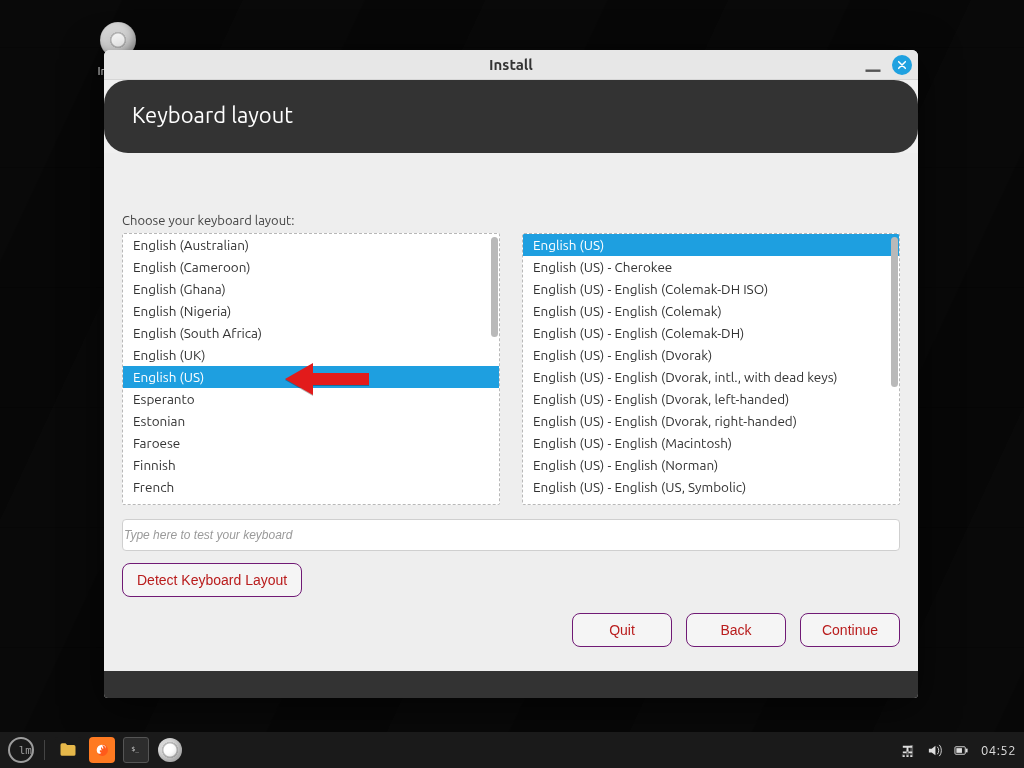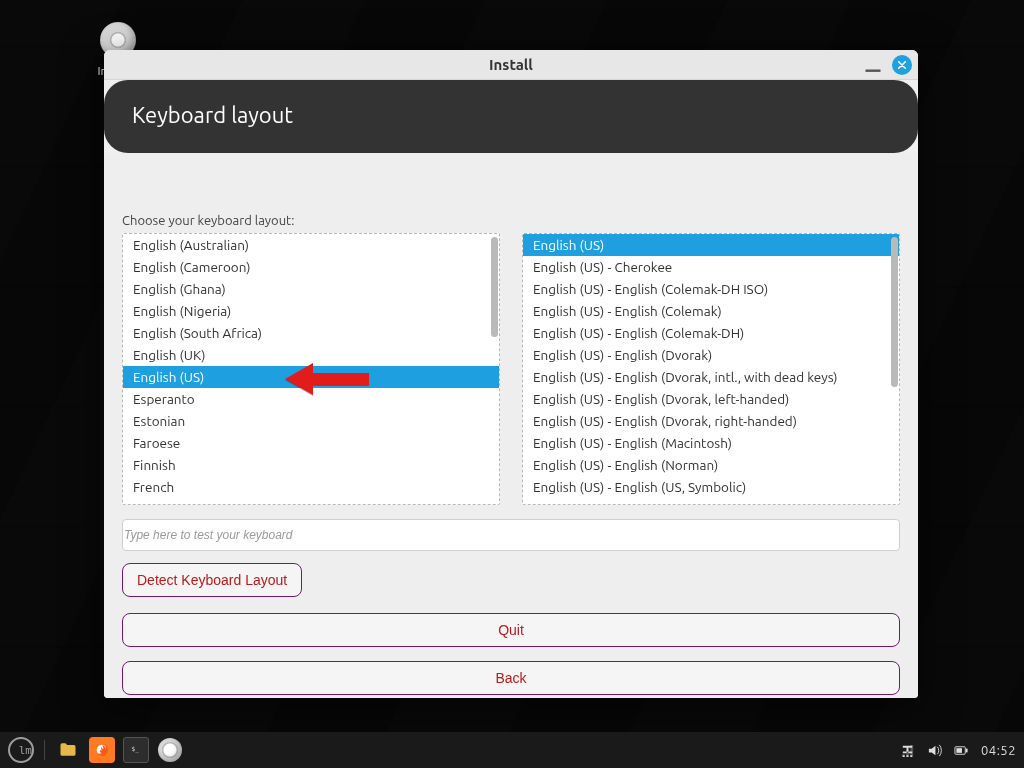--- a/index.html
+++ b/index.html
@@ -55,21 +55,21 @@
 
   .arrow { position:absolute; left:160px; top:125px; pointer-events:none;}
   .arrow svg { width:86px; height:40px; filter: drop-shadow(0 1px 0 rgba(0,0,0,.3));}
 
   .test-input { width:100%; margin-top:14px; padding:8px 1px; border:1px solid #cfcfcf; border-radius:4px; font-size:12px; color:#666; background:#fff;}
   .test-input::placeholder{ color:#9a9a9a; font-style:italic;}
 
   .detect-btn, .nav-btn { background:#f5f5f5; border:1px solid #701a75; border-radius:8px; padding:8px 14px; font-size:14px; color:#b91c1c; cursor:pointer;}
   .detect-row { margin-top:12px; }
 
-  .nav-row { display:flex; gap:14px; justify-content:flex-end; padding:16px 18px 24px; background:#eeeeee;flex-direction:column;}
+  .nav-row { display:flex; gap:14px; justify-content:flex-end; padding:16px 18px 24px; background:#eeeeee;}
   .nav-btn { min-width:100px; text-align:center; }
 
   .footer-dark { background:#333; height:64px; display:flex; align-items:center; justify-content:center; gap:12px;}
   .step { width:10px; height:10px; background:#fff; border-radius:1px;}
   .step.active { background:#1e9fe0; }
 
   
   .taskbar { position:absolute; left:0; right:0; bottom:0; height:36px; background:#1a1a1a; display:flex; align-items:center; padding:0 8px; color:#ddd; }
   .tb-left { display:flex; align-items:center; gap:8px; }
   .menu-btn { width:26px; height:26px; border-radius:50%; border:2px solid #9d9d9d; display:flex; align-items:center; justify-content:flex-end; color:#9d9d9d; font-size:11px;}

